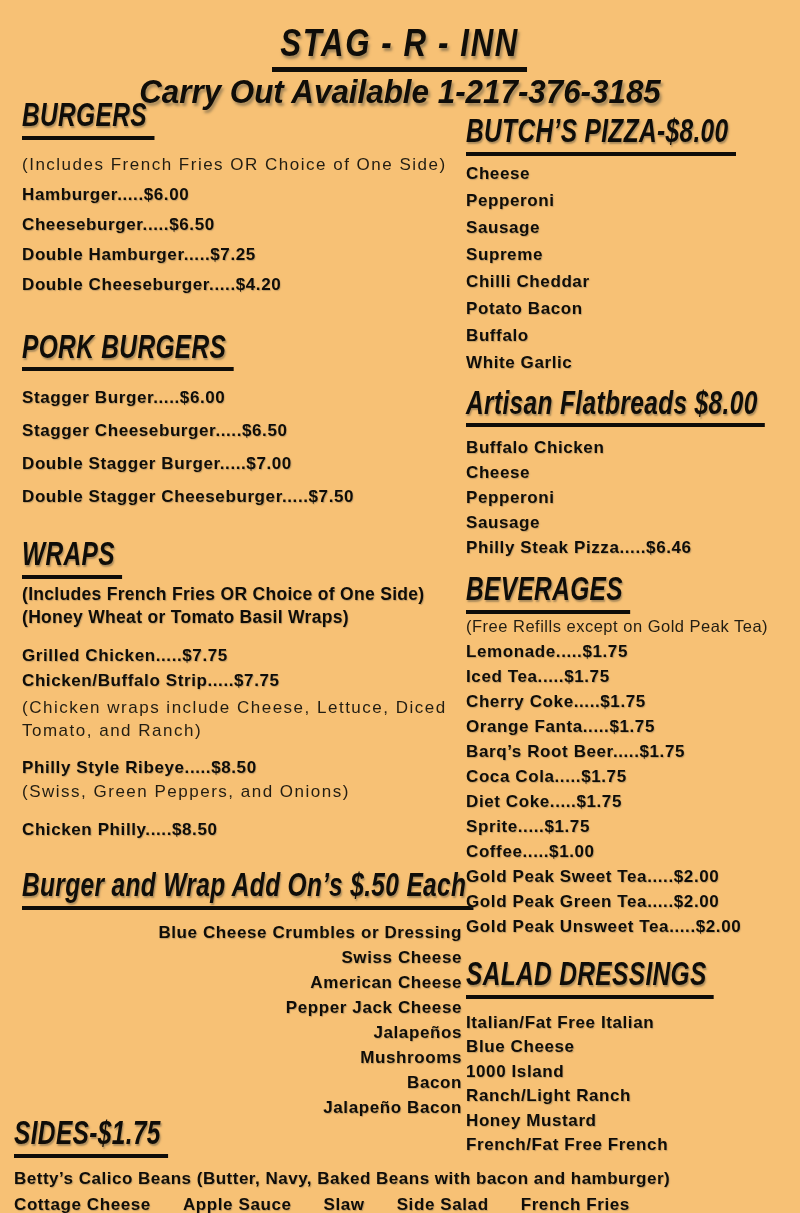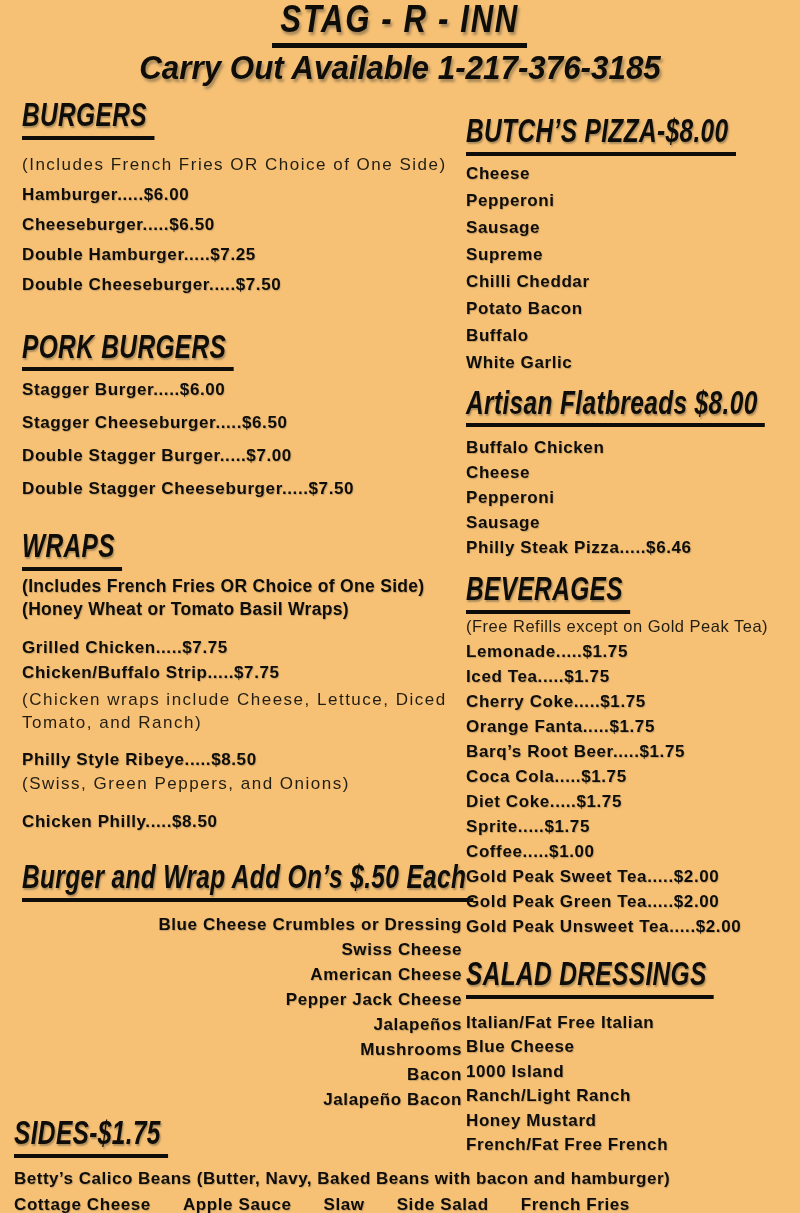--- a/index.html
+++ b/index.html
@@ -6,21 +6,21 @@
   body {
     width:800px; height:1213px;
     position:relative;
     background:#F7C175;
     color:#0f0d09;
     font-family:"Liberation Sans", sans-serif;
     overflow:hidden;
   }
 
   
-  .title-wrap { text-align:center; padding-top:0; }
+  .title-wrap { text-align:center; padding-top:24px; }
   .t1 {
     display:inline-block;
     font-style:italic; font-weight:700; font-size:38px; line-height:1.05;
     transform:scaleX(.82); transform-origin:50% 90%;
     letter-spacing:2px;
     border-bottom:5px solid #0f0d09;
     padding:0 10px 3px 10px;
     white-space:nowrap;
     text-shadow:2px 3px 3px rgba(95,85,65,.55);
   }
@@ -67,21 +67,21 @@
     font-weight:700; font-size:17.5px; letter-spacing:.3px; line-height:23px;
     text-shadow:.8px 1.2px 1px rgba(95,85,65,.35);
     white-space:nowrap;
   }
 
   
   .sec-burgers .note { line-height:30px; margin-top:10px; white-space:nowrap; }
   .sec-burgers .i { line-height:30px; }
   .sec-pork    { margin-top:28px; }
   .sec-pork .i { line-height:33px; }
-  .sec-pork .hrow { margin-bottom:2px; }
+  .sec-pork .hrow { margin-bottom:10px; }
   .sec-wraps   { margin-top:22px; }
   .sec-wraps .bnotes { margin-top:4px; }
   .sec-wraps .witems { margin-top:14px; }
   .sec-wraps .i { line-height:25px; }
   .sec-wraps .lnote { margin-top:3px; }
   .sec-wraps .philly  { margin-top:13px; }
   .sec-wraps .cphilly { margin-top:14px; }
   .sec-addons  { margin-top:24px; }
   .sec-addons .hrow { margin-bottom:10px; }
   .sec-addons .i { line-height:25px;text-align:right; }
@@ -115,21 +115,21 @@
 </div>
 
 <div class="col-left">
 
   <div class="sec-burgers">
     <div class="hrow"><span class="h">BURGERS</span></div>
     <div class="note">(Includes French Fries OR Choice of One Side)</div>
     <div class="i">Hamburger.....$6.00</div>
     <div class="i">Cheeseburger.....$6.50</div>
     <div class="i">Double Hamburger.....$7.25</div>
-    <div class="i">Double Cheeseburger.....$7.50</div>
+    <div class="i">Double Cheeseburger.....$4.20</div>
   </div>
 
   <div class="sec-pork">
     <div class="hrow"><span class="h">PORK BURGERS</span></div>
     <div class="i">Stagger Burger.....$6.00</div>
     <div class="i">Stagger Cheeseburger.....$6.50</div>
     <div class="i">Double Stagger Burger.....$7.00</div>
     <div class="i">Double Stagger Cheeseburger.....$7.50</div>
   </div>
 

